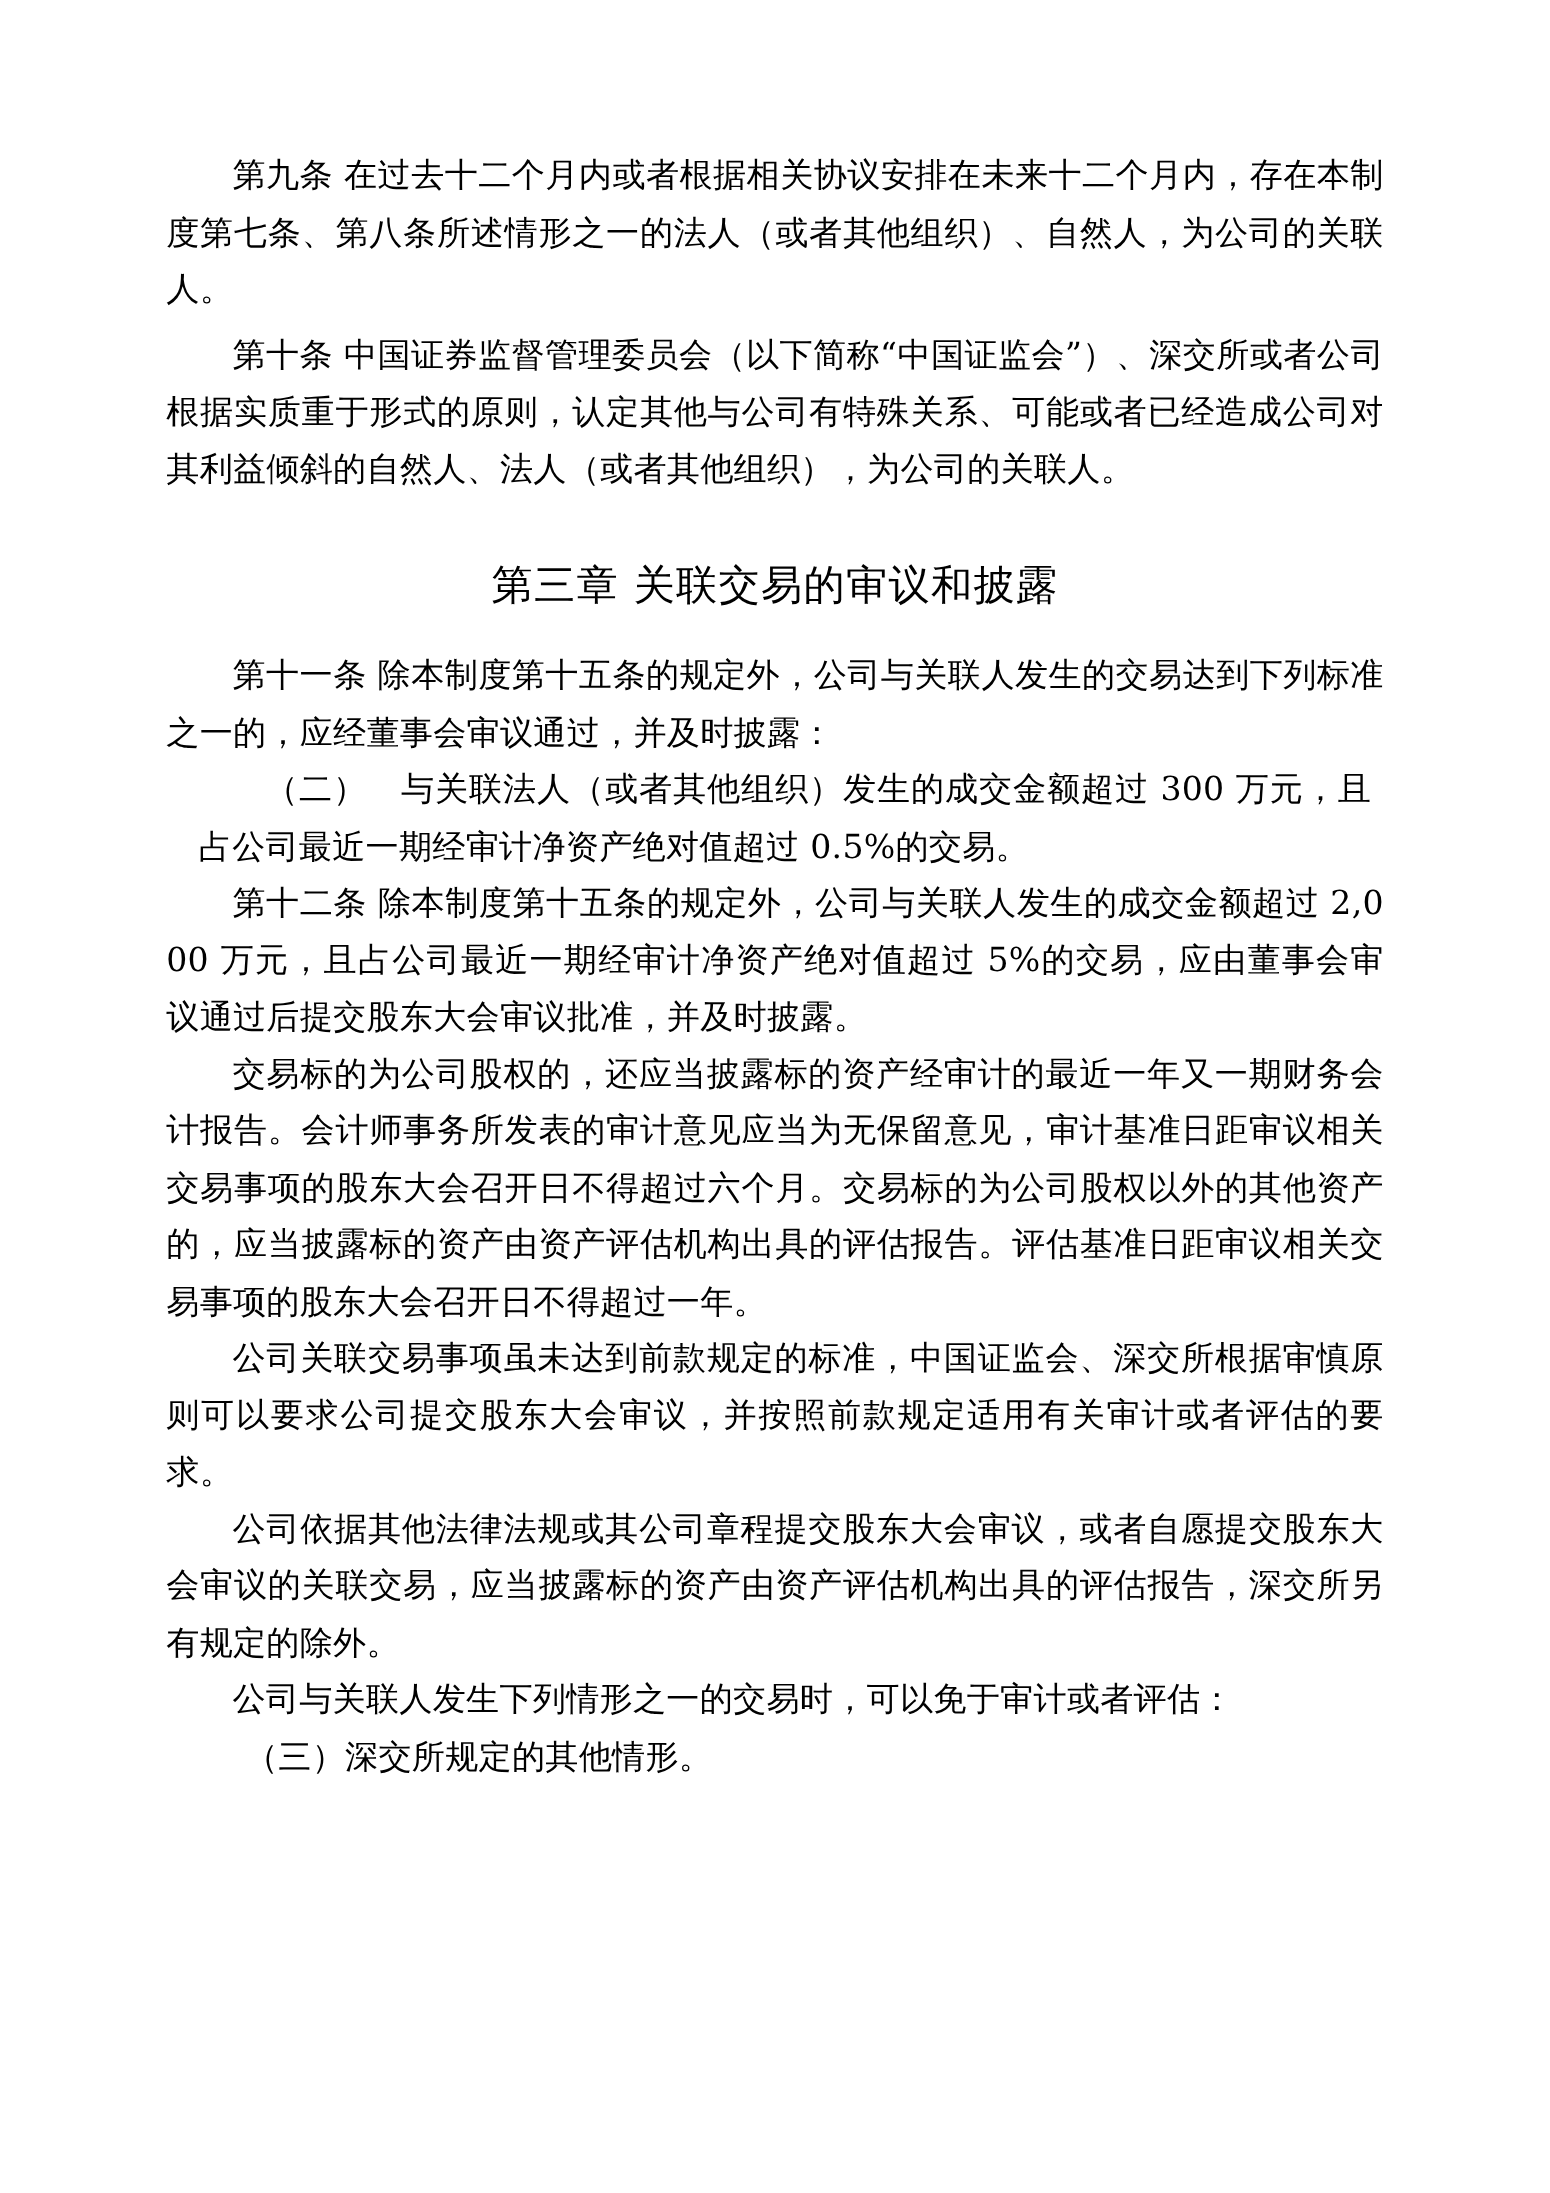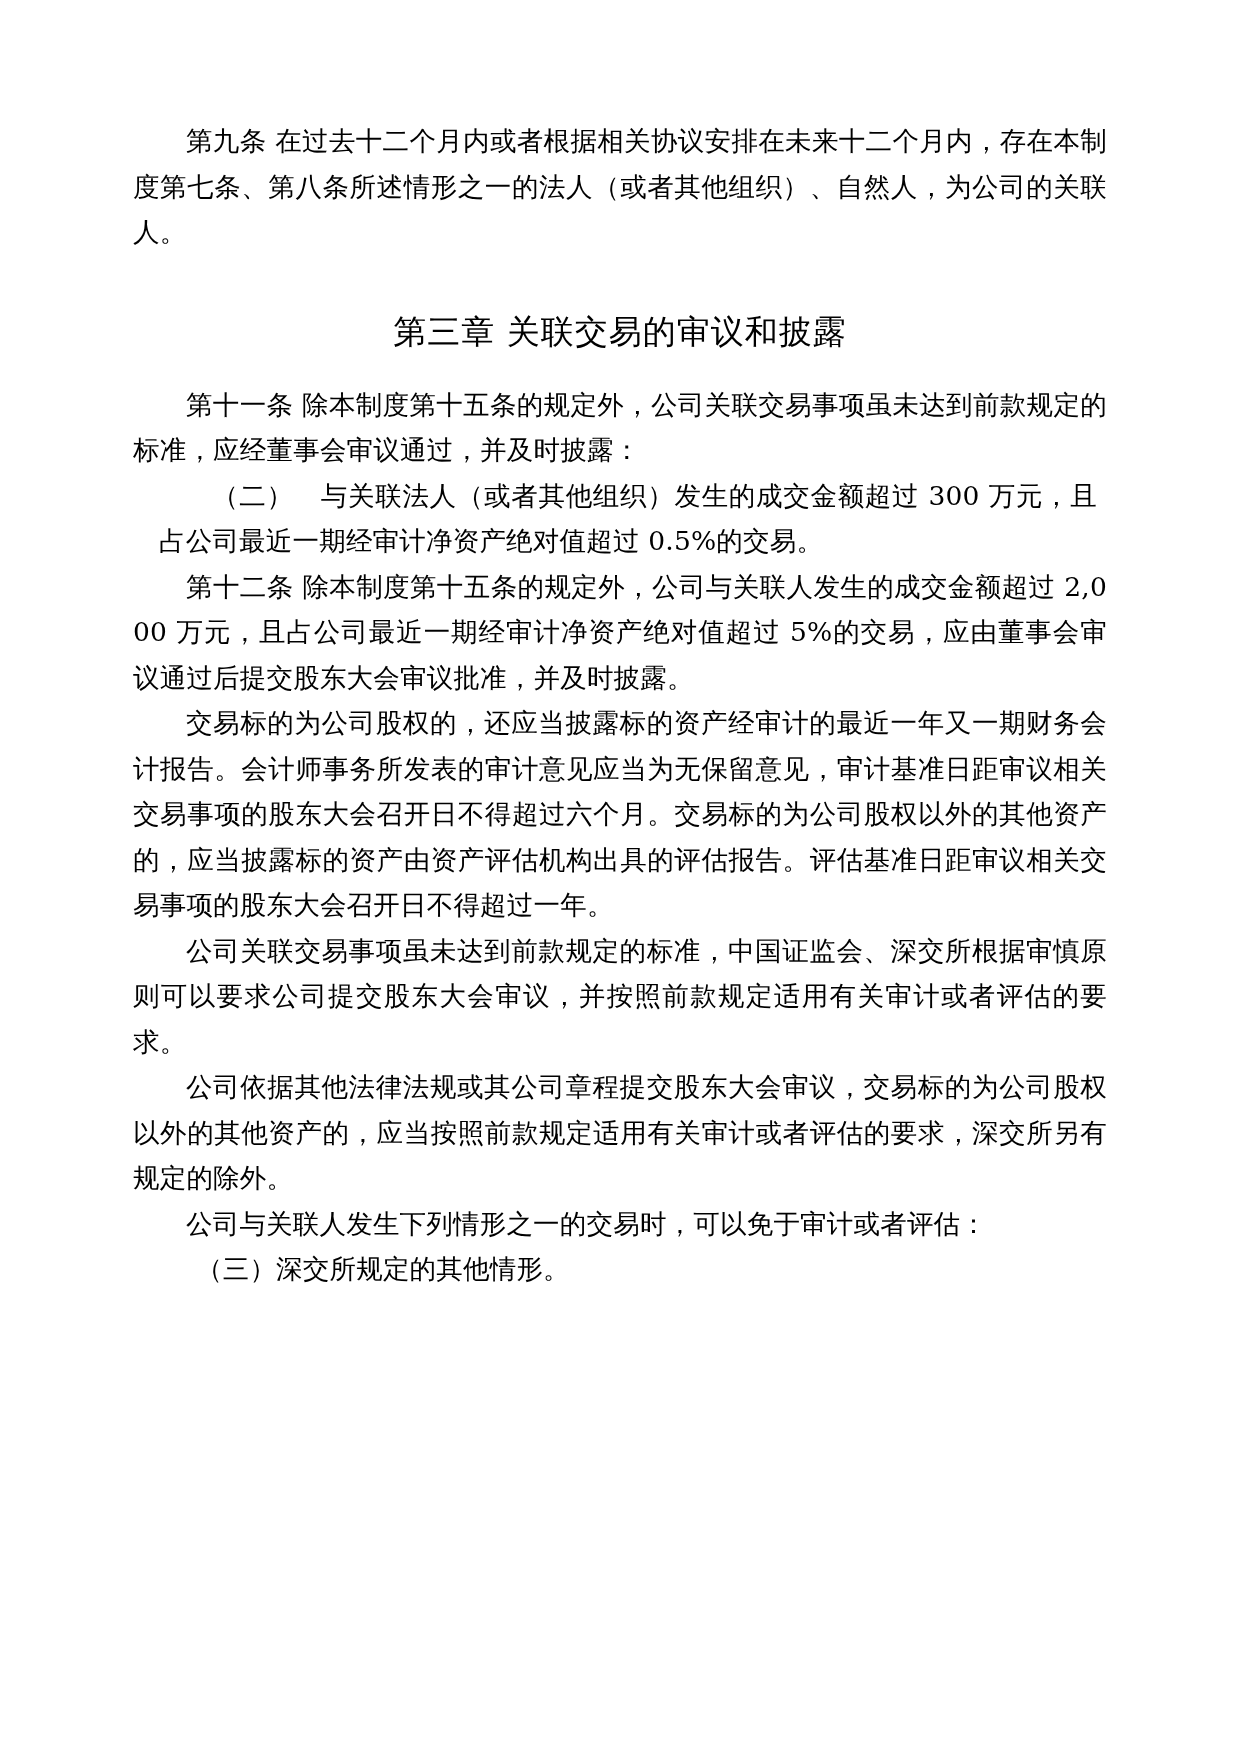--- a/index.html
+++ b/index.html
@@ -77,39 +77,40 @@
 </head>
 <body>
 
 <div class="page">
   <div class="doc-body">
 
     <p class="para indent2">第九条 在过去十二个月内或者根据相关协议安排在未来十二个月内，存在本制度第七条、第八条所述情形之一的法人（或者其他组织）、自然人，为公司的关联人。</p>
 
     <div class="gap-sm"></div>
 
+    <p class="para indent2">第十条 中国证券监督管理委员会（以下简称“中国证监会”）、深交所或者公司根据实质重于形式的原则，认定其他与公司有特殊关系、可能或者已经造成公司对其利益倾斜的自然人、法人（或者其他组织），为公司的关联人。</p>
 
     <div class="gap-lg"></div>
 
     <h2 class="chapter">第三章 关联交易的审议和披露</h2>
 
     <div class="gap-md"></div>
 
-    <p class="para indent2">第十一条 除本制度第十五条的规定外，公司关联交易事项虽未达到前款规定的标准，应经董事会审议通过，并及时披露：</p>
+    <p class="para indent2">第十一条 除本制度第十五条的规定外，公司与关联人发生的交易达到下列标准之一的，应经董事会审议通过，并及时披露：</p>
 
 
     <p class="item">（二）　与关联法人（或者其他组织）发生的成交金额超过 300 万元，且占公司最近一期经审计净资产绝对值超过 0.5%的交易。</p>
 
     <p class="para indent2">第十二条 除本制度第十五条的规定外，公司与关联人发生的成交金额超过 2,000 万元，且占公司最近一期经审计净资产绝对值超过 5%的交易，应由董事会审议通过后提交股东大会审议批准，并及时披露。</p>
 
     <p class="para indent2">交易标的为公司股权的，还应当披露标的资产经审计的最近一年又一期财务会计报告。会计师事务所发表的审计意见应当为无保留意见，审计基准日距审议相关交易事项的股东大会召开日不得超过六个月。交易标的为公司股权以外的其他资产的，应当披露标的资产由资产评估机构出具的评估报告。评估基准日距审议相关交易事项的股东大会召开日不得超过一年。</p>
 
     <p class="para indent2">公司关联交易事项虽未达到前款规定的标准，中国证监会、深交所根据审慎原则可以要求公司提交股东大会审议，并按照前款规定适用有关审计或者评估的要求。</p>
 
-    <p class="para indent2">公司依据其他法律法规或其公司章程提交股东大会审议，交易标的为公司股权以外的其他资产的，应当按照前款规定适用有关审计或者评估的要求，深交所另有规定的除外。</p>
+    <p class="para indent2">公司依据其他法律法规或其公司章程提交股东大会审议，或者自愿提交股东大会审议的关联交易，应当披露标的资产由资产评估机构出具的评估报告，深交所另有规定的除外。</p>
 
     <p class="para indent2">公司与关联人发生下列情形之一的交易时，可以免于审计或者评估：</p>
 
 
     <p class="item-tight">（三）深交所规定的其他情形。</p>
 
   </div>
 </div>
 
 </body></html>

